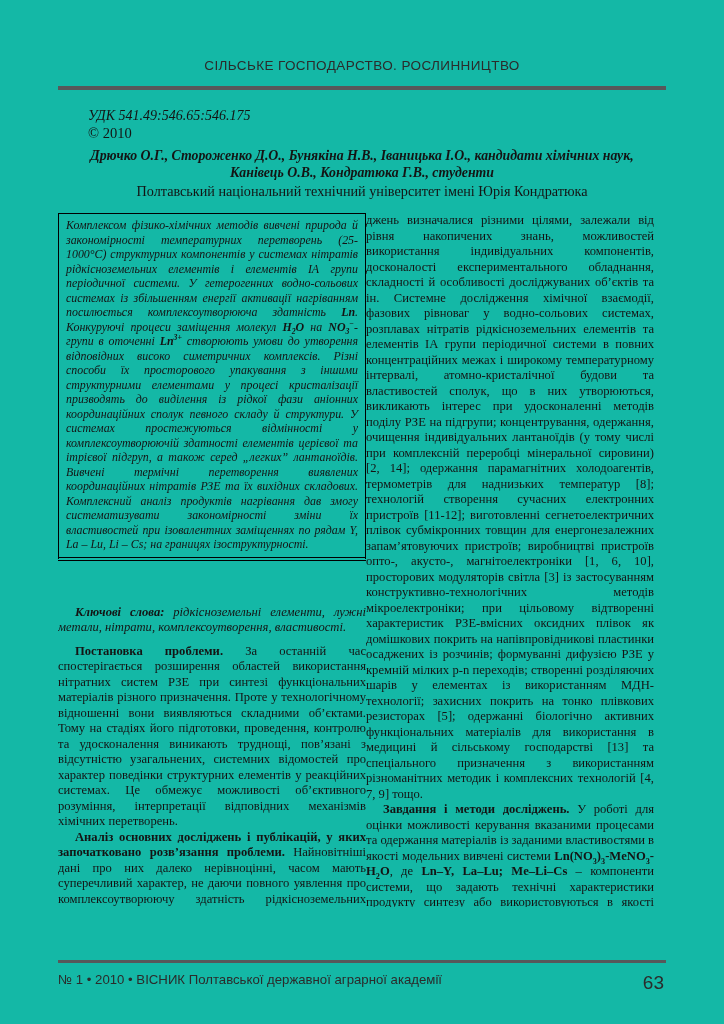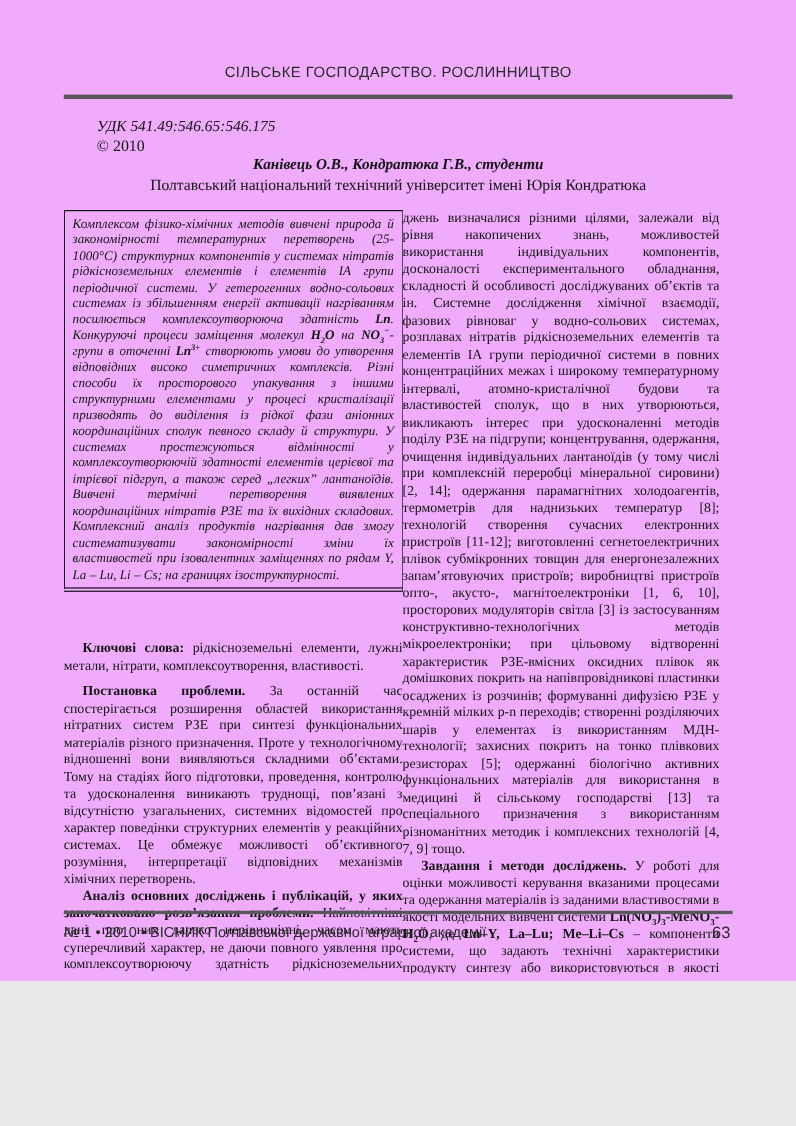--- a/index.html
+++ b/index.html
@@ -1,16 +1,16 @@
 <!DOCTYPE html>
 <html lang="uk"><head>
 <meta charset="utf-8">
 <style>
   html,body{margin:0;padding:0;background:#e8e8e8;}
-  .page{position:relative;width:724px;height:892px;margin:0 auto;background:#f0abfc;
+  .page{position:relative;width:724px;height:1024px;margin:0 auto;background:#14b8a6;
         font-family:"Liberation Serif", serif;color:#141414;overflow:hidden;}
   .running-head{padding-top:58px;text-align:center;font-family:"Liberation Sans", sans-serif;
         font-size:13.5px;letter-spacing:0.4px;color:#2b2b2b;}
   .rule{background:#57585a;}
   .rule-top{height:4px;margin:13px 58px 0 58px;}
   .meta{margin:0 58px;}
   .udc{margin:18px 0 0 30px;font-size:14px;font-style:italic;}
   .copyright{margin:1px 0 0 30px;font-size:14.5px;}
   .authors{margin-top:6px;text-align:center;font-weight:bold;font-style:italic;
         font-size:13.8px;line-height:16.5px;}
@@ -21,43 +21,44 @@
   .columns{display:flex;margin:13px 58px 0 58px;height:694px;overflow:hidden;}
   .col-left{width:308px;flex:none;}
   .col-right{width:288px;flex:none;}
   p.para{margin:0;text-align:justify;font-size:12.6px;line-height:15.5px;}
   p.para.indent{text-indent:17px;}
   p.para.gap{margin-top:7px;}
   .abstract-box{border:1px solid #000;border-bottom:4px double #000;padding:4px 7px 5px 7px;
         font-style:italic;}
   .abstract-box p.para{font-size:11.9px;line-height:14.5px;}
   .keywords-wrap{margin-top:9px;}
-  .keywords-wrap p.para{margin-top:44px;}
+  .keywords-wrap p.para{font-style:italic;margin-top:44px;}
   .body-text{margin-top:8px;}
   .b{font-weight:bold;}
   sub,sup{font-size:0.65em;line-height:0;}
   footer{position:absolute;left:58px;right:58px;bottom:37px;}
   .rule-bottom{height:3.5px;}
   .footer-row{position:relative;margin-top:9px;
         font-family:"Liberation Sans", sans-serif;font-size:13.2px;color:#2b2b2b;}
-  .page-number{position:absolute;right:2px;top:0;font-size:15px;}
+  .page-number{position:absolute;right:2px;top:0;font-size:19px;}
 </style>
 </head>
 <body>
 
 <div class="page">
 
   <header>
     <div class="running-head">СІЛЬСЬКЕ ГОСПОДАРСТВО. РОСЛИННИЦТВО</div>
     <div class="rule rule-top"></div>
   </header>
 
   <section class="meta">
     <div class="udc">УДК 541.49:546.65:546.175</div>
     <div class="copyright">© 2010</div>
+    <div class="authors">Дрючко О.Г., Стороженко Д.О., Бунякіна Н.В., Іваницька І.О., кандидати хімічних наук,</div>
     <div class="authors second">Канівець О.В., Кондратюка Г.В., студенти</div>
     <div class="affiliation">Полтавський національний технічний університет імені Юрія Кондратюка</div>
   </section>
 
   <section class="columns">
     <div class="col-left">
       <div class="abstract-box">
           <p class="para"><span>Комплексом фізико-хімічних методів вивчені природа й закономірності температурних перетворень (25-1000°С) структурних компонентів у системах нітратів рідкісноземельних елементів і елементів ІА групи періодичної системи. У гетерогенних водно-сольових системах із збільшенням енергії активації нагріванням посилюється комплексоутворююча здатність </span><span class="b">Ln</span><span>. Конкуруючі процеси заміщення молекул </span><span class="b">H</span><sub class="b">2</sub><span class="b">O</span><span> на </span><span class="b">NO</span><sub class="b">3</sub><sup class="b">−</sup><span>-групи в оточенні </span><span class="b">Ln</span><sup class="b">3+</sup><span> створюють умови до утворення відповідних високо симетричних комплексів. Різні способи їх просторового упакування з іншими структурними елементами у процесі кристалізації призводять до виділення із рідкої фази аніонних координаційних сполук певного складу й структури. У системах простежуються відмінності у комплексоутворюючій здатності елементів церієвої та ітрієвої підгруп, а також серед „легких” лантаноїдів. Вивчені термічні перетворення виявлених координаційних нітратів РЗЕ та їх вихідних складових. Комплексний аналіз продуктів нагрівання дав змогу систематизувати закономірності зміни їх властивостей при ізовалентних заміщеннях по рядам Y, La – Lu, Li – Cs; на границях ізоструктурності.</span></p>
         </div>
       <div class="keywords-wrap">

